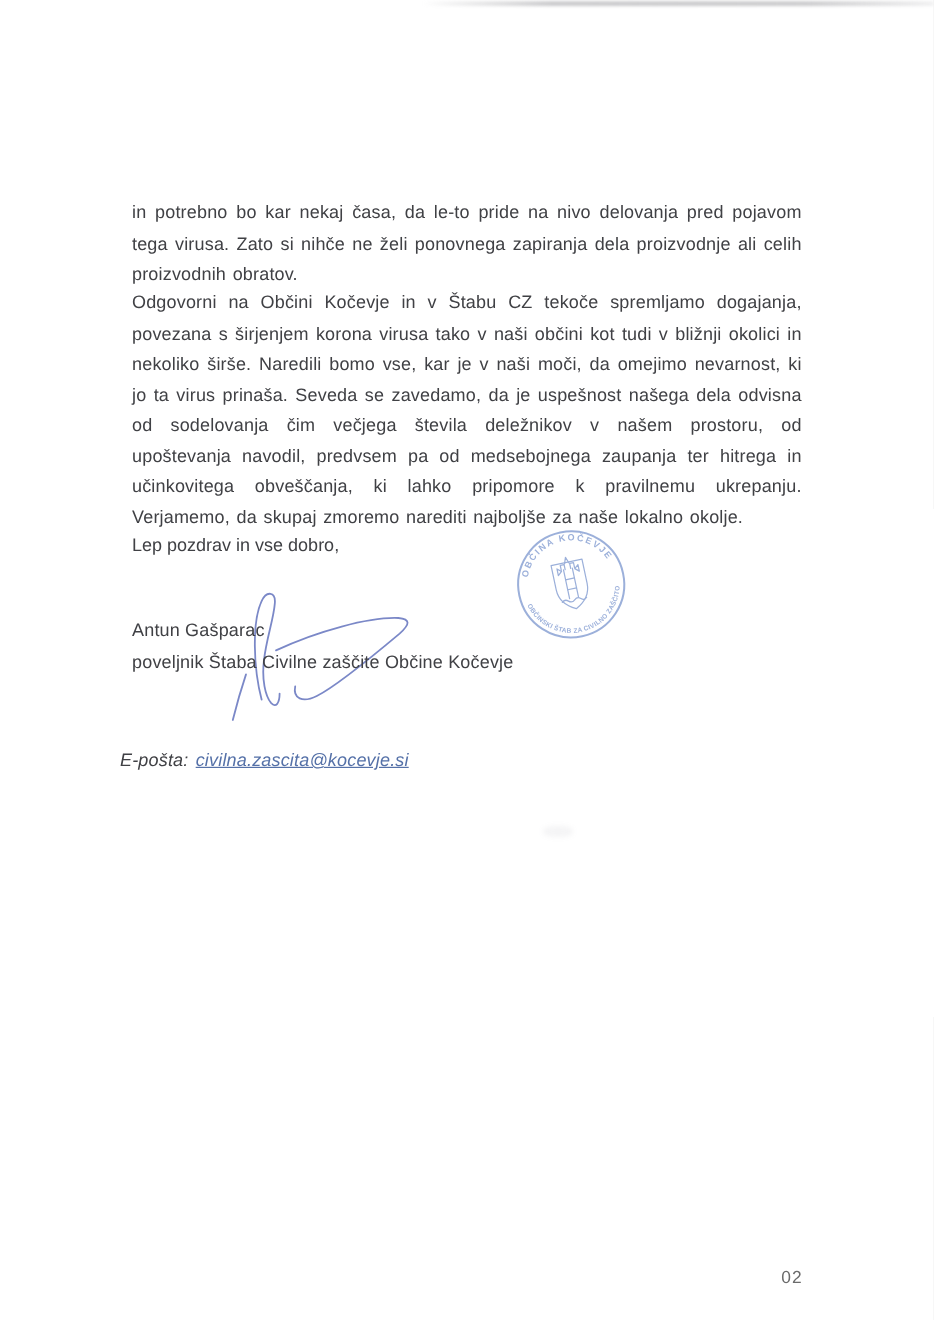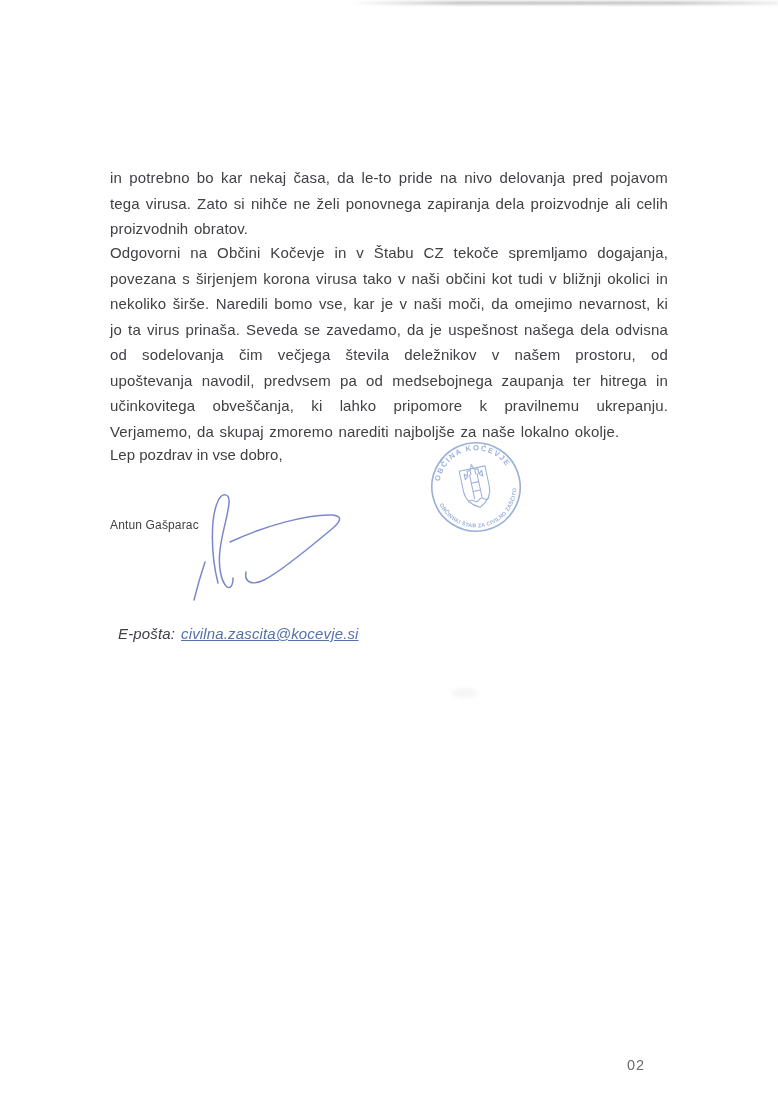--- a/index.html
+++ b/index.html
@@ -64,40 +64,40 @@
   }
   .stamp-ring-text-bottom {
     font-family: "Liberation Sans", sans-serif;
     font-size: 5.8px;
     font-weight: bold;
     letter-spacing: 0.25px;
   }
   .sig-block {
     position: absolute;
     left: 110px; top: 512px;
-    font-size: 12px;
+    font-size: 15px;
     line-height: 27px;
     letter-spacing: 0.15px;
   }
   .email-line {
     position: absolute;
-    left: 118px; top: 625px;
+    left: 100px; top: 625px;
     font-size: 15px;
     font-style: italic;
     letter-spacing: 0.15px;
   }
   .email-link {
     color: var(--link-blue, #5571a8);
     text-decoration: underline;
     margin-left: 6px;
     cursor: pointer;
   }
   .page-number {
     position: absolute;
-    left: 627px; top: 1057px;
+    left: 651px; top: 1057px;
     font-size: 14.5px;
     color: var(--page-number-gray, #6b6b6b);
     letter-spacing: 1px;
   }
   .smudge {
     position: absolute;
     left: 452px; top: 688px;
     width: 26px; height: 10px;
     background: rgba(120,120,125,0.07);
     border-radius: 50%;
@@ -148,20 +148,21 @@
   <svg class="signature-svg" viewBox="0 0 240 170" xmlns="http://www.w3.org/2000/svg">
     <g fill="none" stroke-width="1.5" stroke-linecap="round" stroke-linejoin="round" stroke="#6d7cc2">
       <path d="M 42 137 C 35 110, 34 72, 42 55 C 46 46, 54 47, 53 57 C 52 70, 46 86, 44 104 C 42 120, 45 134, 50 140 C 54 144, 57 140, 57 132"></path>
       <path d="M 54 96 C 88 80, 132 68, 156 69 C 166 70, 166 74, 157 82 C 132 103, 104 126, 88 134 C 76 140, 68 136, 70 126"></path>
       <path d="M 18 154 C 21 142, 25 128, 29 116"></path>
     </g>
   </svg>
 
   <div class="sig-block">
     <div>Antun Gašparac</div>
+    <div>poveljnik Štaba Civilne zaščite Občine Kočevje</div>
   </div>
 
   <div class="email-line">
     <span>E-pošta:</span><span class="email-link">civilna.zascita@kocevje.si</span>
   </div>
 
   <div class="smudge"></div>
 
   <div class="page-number">02</div>
 

